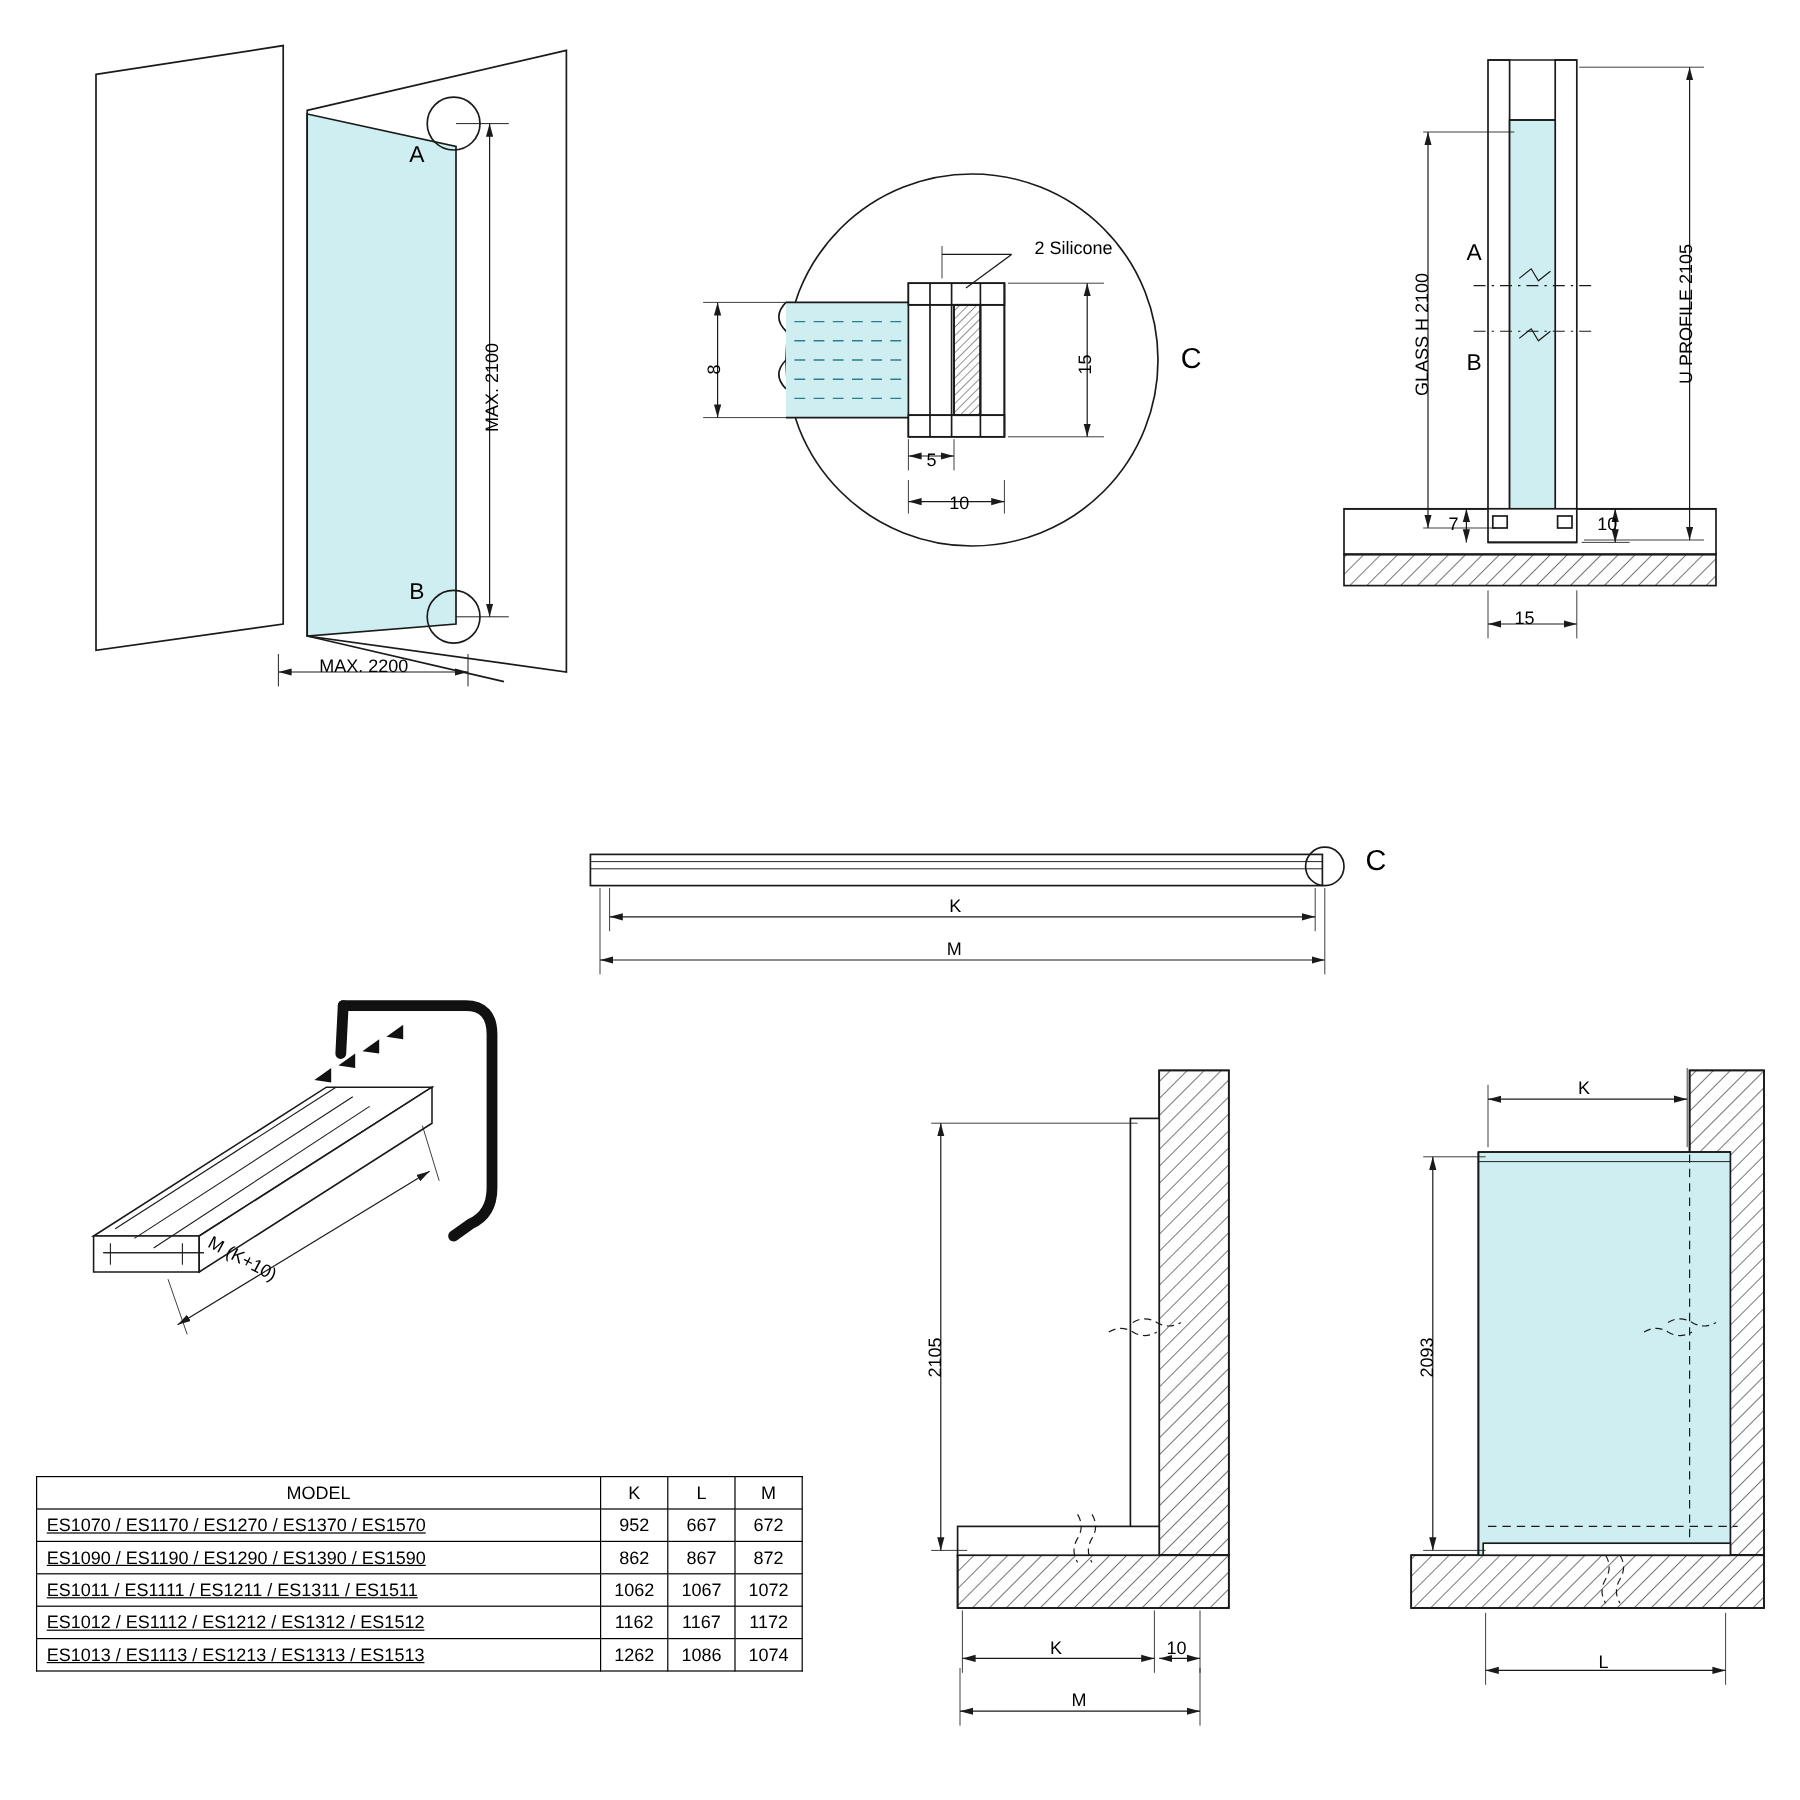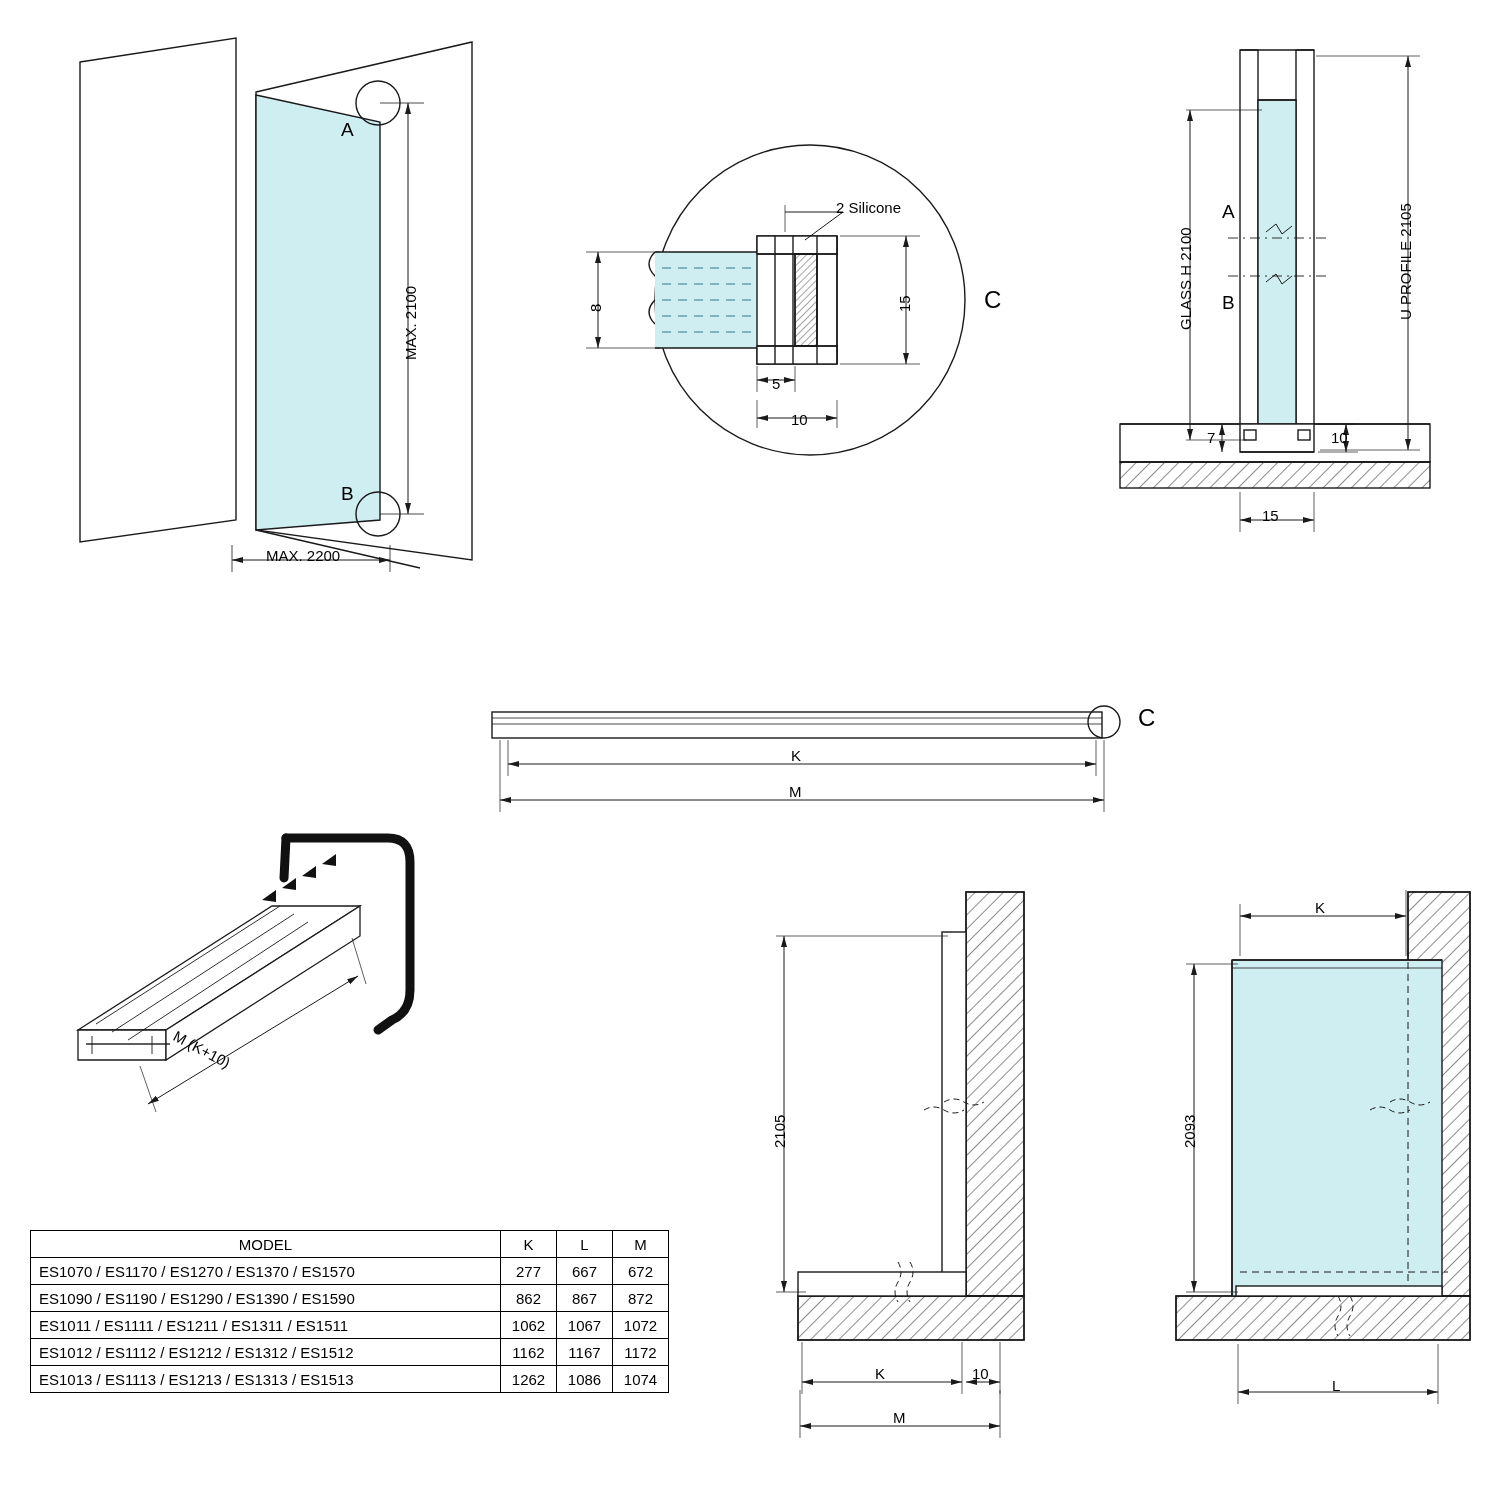--- a/index.html
+++ b/index.html
@@ -39,20 +39,21 @@
     height:27px;
     padding:0 6px;
     font-weight:normal;
     text-align:center;
     font-family:"Liberation Sans", sans-serif;
   }
   .spec-table td.model {
     width:470px;
     text-align:left;
     padding-left:8px;
+    text-decoration:underline;
   }
   .spec-table th.model { width:470px; }
   .spec-table td.num, .spec-table th.num { width:56px; }
 </style>
 </head>
 <body>
 
 <div class="stage">
 
 <svg width="1500" height="1500" viewBox="0 0 1500 1500">
@@ -288,21 +289,21 @@
     <line x1="1238" y1="1344" x2="1238" y2="1404" stroke-width="0.7"></line>
     <line x1="1438" y1="1344" x2="1438" y2="1404" stroke-width="0.7"></line>
   </g>
 </svg>
 
 <div class="lbl letter" style="left:341px; top:120px;">A</div>
 <div class="lbl letter" style="left:341px; top:484px;">B</div>
 <div class="lbl rot90" style="left:403px; top:360px;">MAX. 2100</div>
 <div class="lbl" style="left:266px; top:548px;">MAX. 2200</div>
 
-<div class="lbl" style="left:836px; top:200px;">2 Silicone</div>
+<div class="lbl" style="left:862px; top:200px;">2 Silicone</div>
 <div class="lbl rot90" style="left:588px; top:312px;">8</div>
 <div class="lbl rot90" style="left:897px; top:312px;">15</div>
 <div class="lbl" style="left:772px; top:376px;">5</div>
 <div class="lbl" style="left:791px; top:412px;">10</div>
 <div class="lbl big" style="left:984px; top:288px; font-size:24px;">C</div>
 
 <div class="lbl letter" style="left:1222px; top:202px;">A</div>
 <div class="lbl letter" style="left:1222px; top:293px;">B</div>
 <div class="lbl rot90" style="left:1178px; top:330px;">GLASS H 2100</div>
 <div class="lbl rot90" style="left:1398px; top:320px;">U PROFILE 2105</div>
@@ -330,21 +331,21 @@
     <tr>
       <th class="model">MODEL</th>
       <th class="num">K</th>
       <th class="num">L</th>
       <th class="num">M</th>
     </tr>
   </thead>
   <tbody>
     <tr>
       <td class="model">ES1070 / ES1170 / ES1270 / ES1370 / ES1570</td>
-      <td class="num">277</td>
+      <td class="num">952</td>
       <td class="num">667</td>
       <td class="num">672</td>
     </tr>
     <tr>
       <td class="model">ES1090 / ES1190 / ES1290 / ES1390 / ES1590</td>
       <td class="num">862</td>
       <td class="num">867</td>
       <td class="num">872</td>
     </tr>
     <tr>

